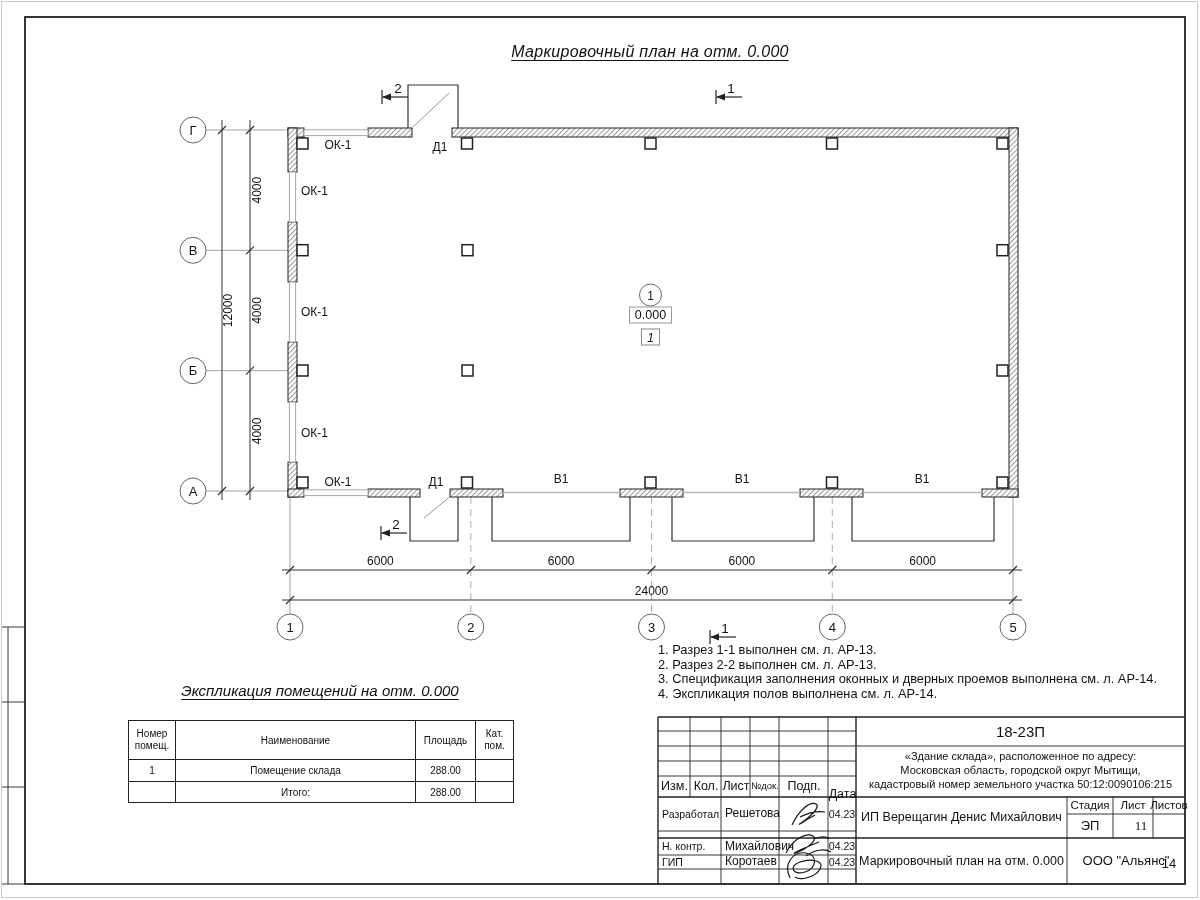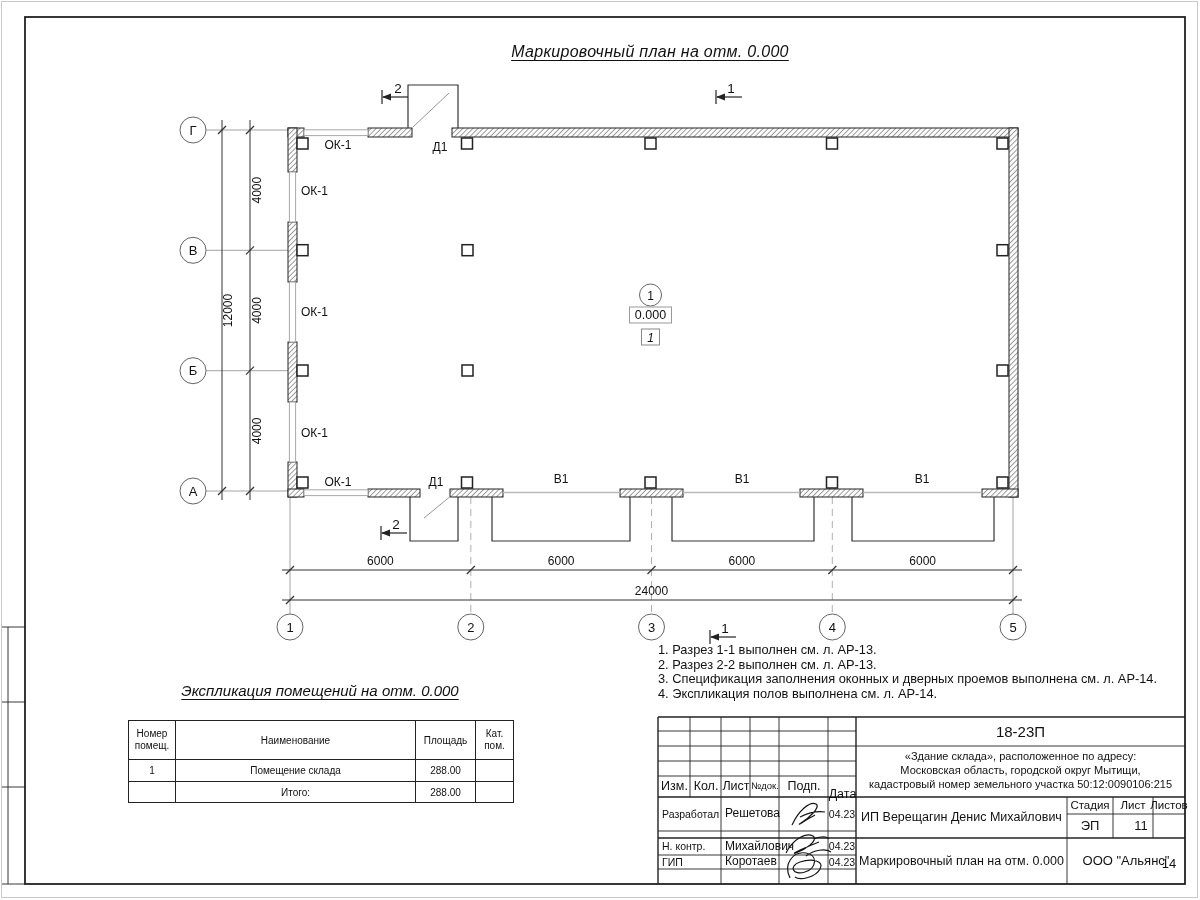--- a/index.html
+++ b/index.html
@@ -334,17 +334,17 @@
   <div class="c f10" style="left:828px;top:838px;width:28px;height:17px;">04.23</div>
   <div class="c f10 lft" style="left:658px;top:855px;width:63px;height:14px;">ГИП</div>
   <div class="c f11 lft" style="left:721px;top:855px;width:58px;height:14px;">Коротаев</div>
   <div class="c f10" style="left:828px;top:855px;width:28px;height:14px;">04.23</div>
 
   <div class="c f125" style="left:856px;top:797px;width:211px;height:41px;">ИП Верещагин Денис Михайлович</div>
   <div class="c f115" style="left:1067px;top:797px;width:46px;height:17px;border-radius:8px;">Стадия</div>
   <div class="c f115" style="left:1113px;top:797px;width:40px;height:17px;">Лист</div>
   <div class="c f115" style="left:1153px;top:797px;width:32px;height:17px;">Листов</div>
   <div class="c f13" style="left:1067px;top:814px;width:46px;height:24px;">ЭП</div>
-  <div class="c f13" style="left:1113px;top:814px;width:56px;height:24px;">11</div>
+  <div class="c f13" style="left:1113px;top:814px;width:56px;height:24px;font-family:Liberation Serif, serif;">11</div>
   <div class="c f13" style="left:1153px;top:848px;width:32px;height:16px;margin-top:8px;">14</div>
   <div class="c f125" style="left:856px;top:838px;width:211px;height:46px;">Маркировочный план на отм. 0.000</div>
   <div class="c f13" style="left:1067px;top:838px;width:118px;height:46px;">ООО "Альянс"</div>
 </div>
 
 </body></html>

